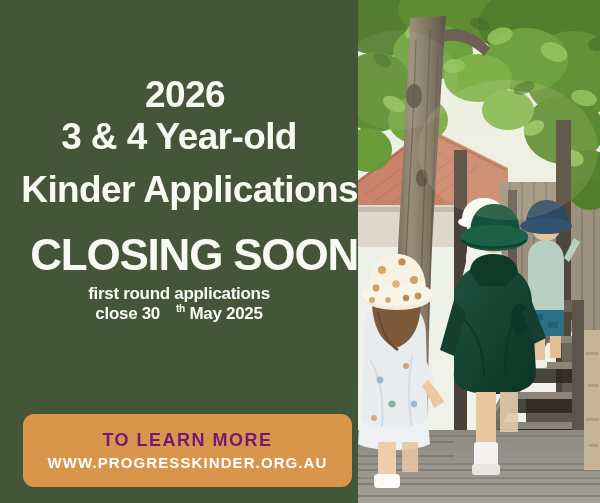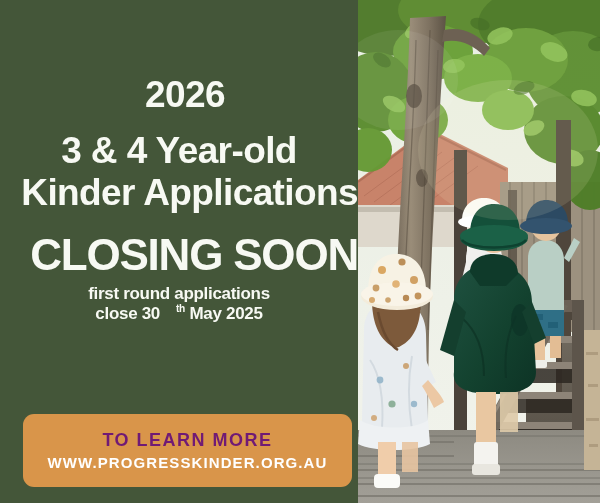--- a/index.html
+++ b/index.html
@@ -42,22 +42,22 @@
     position: absolute;
     left: 0;
     top: 76px;
     width: 358px;
     text-align: center;
     color: #f7f9f3;
     font-weight: bold;
     line-height: 1.0;
     letter-spacing: -0.6px;
   }
-  .headline .l1 { display: block; font-size: 37px; margin-bottom: 19px; padding-left: 12px; }
-  .headline .l2 { display: block; font-size: 37px; margin-bottom: 5px; }
+  .headline .l1 { display: block; font-size: 37px; margin-bottom: 5px; padding-left: 12px; }
+  .headline .l2 { display: block; font-size: 37px; margin-bottom: 16px; }
   .headline .l3 { display: block; font-size: 37px; white-space: nowrap; text-align: right; }
 
   .closing {
     position: absolute;
     left: 0;
     top: 233px;
     width: 358px;
     text-align: right;
     color: #f7f9f3;
     font-weight: bold;

